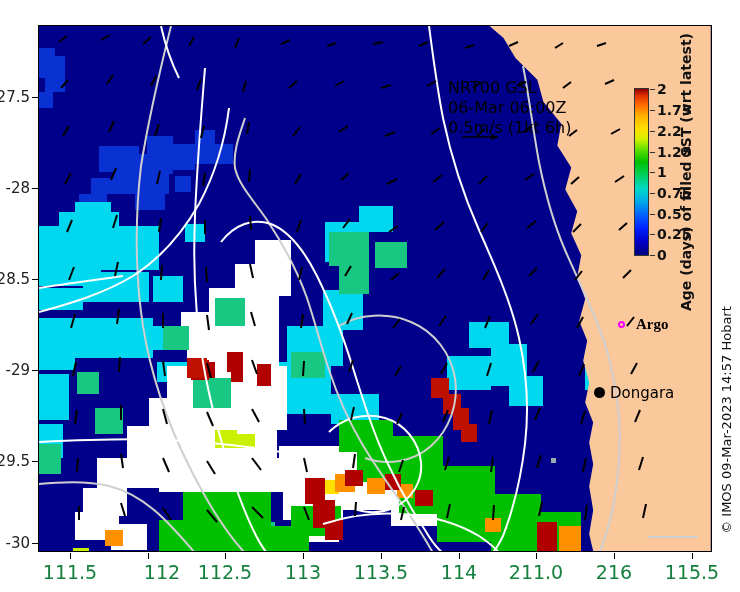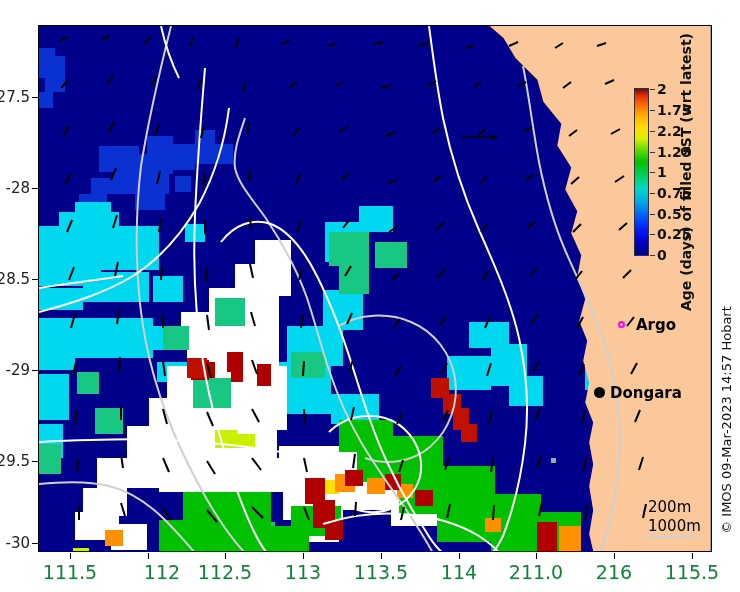--- a/index.html
+++ b/index.html
@@ -44,25 +44,25 @@
   .cblab{position:absolute;left:657px;font-size:14px;font-weight:bold;color:#111;
          transform:translateY(-50%);white-space:nowrap;}
   #cbtitle{position:absolute;left:686px;top:172px;font-size:14px;font-weight:bold;
            color:#111;white-space:nowrap;transform:translate(-50%,-50%) rotate(-90deg);
            transform-origin:center center;}
 
   
   #argorow{position:absolute;left:618px;top:316px;}
   #argomark{position:absolute;left:0px;top:5px;width:7px;height:7px;border-radius:50%;
             border:2px solid #FF00FF;box-sizing:border-box;background:#FBC89B;}
-  #argotxt{position:absolute;left:18px;top:0;font-size:15px;font-weight:bold;color:#000;}
+  #argotxt{position:absolute;left:18px;top:0;font-size:15px;font-weight:bold;color:#000;font-family:Liberation Serif, serif;}
 
   #dongmark{position:absolute;left:594px;top:387px;width:11px;height:11px;
             border-radius:50%;background:#000;}
-  #dongtxt{position:absolute;left:610px;top:384px;font-size:15px;font-weight:bold;color:#000;}
+  #dongtxt{position:absolute;left:610px;top:384px;font-size:15px;font-weight:normal;color:#000;}
 
   
   #depthkey{position:absolute;left:648px;top:498px;font-size:15px;color:#000;line-height:19px;}
   #depthline{position:absolute;left:648px;top:536px;width:50px;height:2px;background:#cfcfcf;}
 
   
   #copy{position:absolute;left:726px;top:420px;font-size:13px;color:#111;white-space:nowrap;
         transform:translate(-50%,-50%) rotate(-90deg);transform-origin:center center;}
 </style>
 </head>
@@ -454,20 +454,23 @@
   <div class="tick ytick" style="top:543px"></div>
 
   <div class="ylab" style="top:97px">-27.5</div>
   <div class="ylab" style="top:188px">-28</div>
   <div class="ylab" style="top:279px">-28.5</div>
   <div class="ylab" style="top:370px">-29</div>
   <div class="ylab" style="top:461px">-29.5</div>
   <div class="ylab" style="top:543px">-30</div>
 
 
+  <div class="ov" id="glsblk">NRT00 GSL
+06-Mar 06:00Z
+0.5m/s (1kt 6h)</div>
 
   <svg id="velarrow" viewBox="0 0 46 10">
     <line x1="2" y1="5" x2="38" y2="5" stroke="#000" stroke-width="1.6"></line>
     <path d="M38,5 L31,2 L31,8 Z" fill="#000"></path>
   </svg>
 
   <div id="cbwrap">
     <div id="cbgrad" style="background:linear-gradient(to top,
             #00007F 0%, #0000C8 8%, #0020FF 16%, #0060FF 24%, #00A8E8 32%,
             #00D8C8 40%, #00D060 48%, #00C000 56%, #68E000 64%, #D8F000 70%,
@@ -497,21 +500,17 @@
   <div id="cbtitle">Age (days) of filled SST (wrt latest)</div>
 
   <div id="argorow">
     <div id="argomark"></div>
     <div id="argotxt">Argo</div>
   </div>
 
   <div id="dongmark"></div>
   <div id="dongtxt">Dongara</div>
 
-  <div id="depthkey">
-    <div>200m</div>
-    <div>1000m</div>
-  </div>
   <div id="depthline"></div>
 
   <div id="copy">© IMOS 09-Mar-2023 14:57 Hobart</div>
 
 </div>
 
 </body></html>

